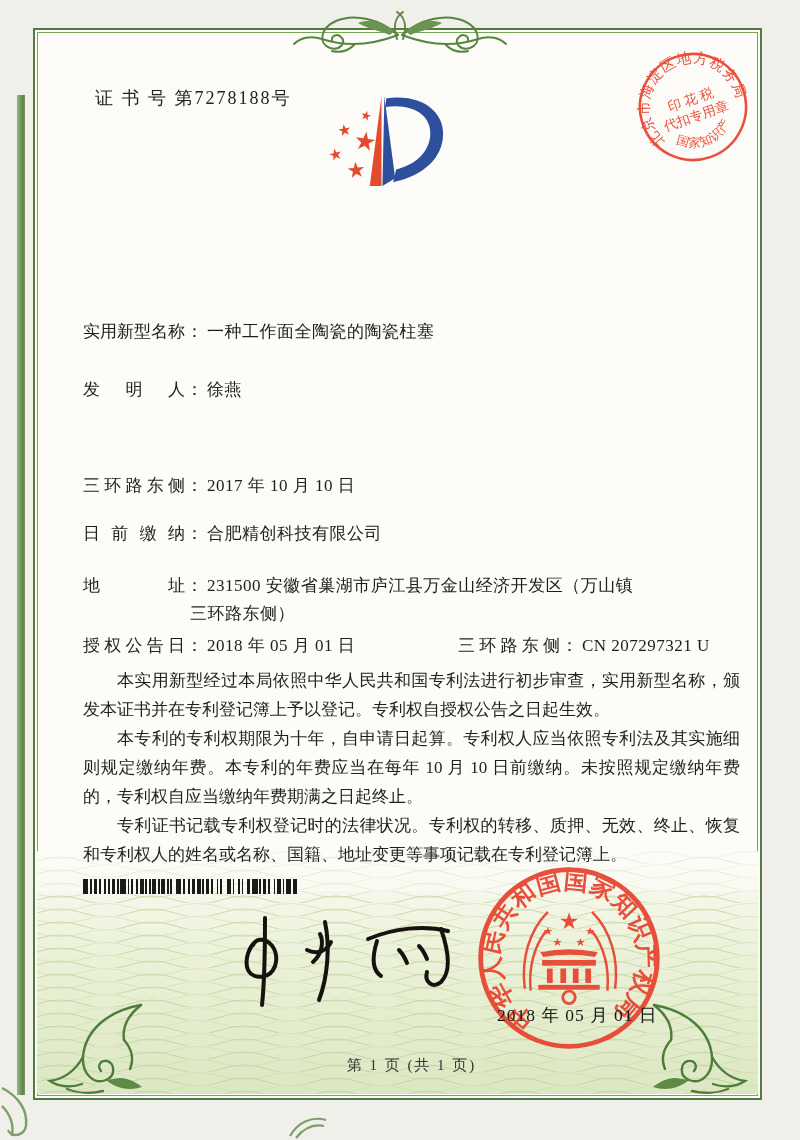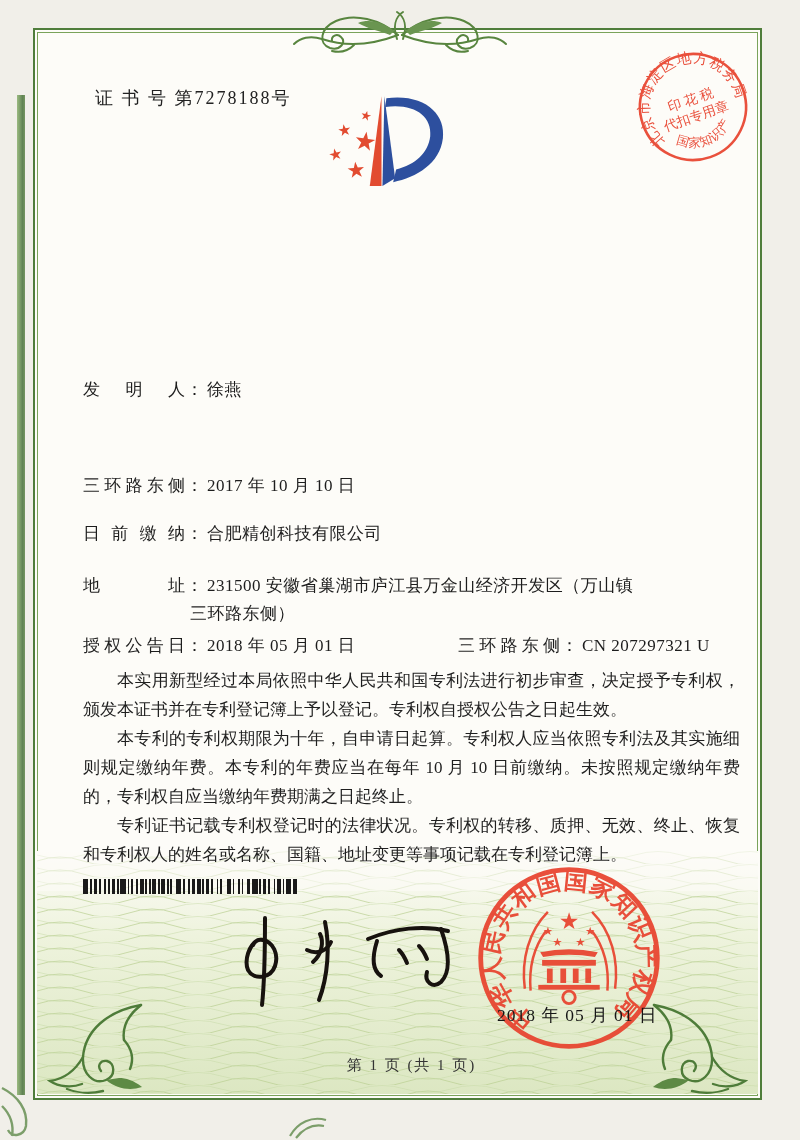--- a/index.html
+++ b/index.html
@@ -172,20 +172,23 @@
       </text>
       <text font-size="12.5" letter-spacing="0.5">
         <textPath href="#taxBot" startOffset="4">国家知识产权局</textPath>
       </text>
       <text x="60" y="57" font-size="13.5" text-anchor="middle">印 花 税</text>
       <text x="60" y="74" font-size="13.5" text-anchor="middle">代扣专用章</text>
     </g>
   </svg>
 
 
+  <div class="frow" style="top:320px">
+    <span class="flabel">实用新型名称</span><span class="fcolon">：</span><span class="fvalue">一种工作面全陶瓷的陶瓷柱塞</span>
+  </div>
   <div class="frow" style="top:378px">
     <span class="flabel">发明人</span><span class="fcolon">：</span><span class="fvalue">徐燕</span>
   </div>
   <div class="frow" style="top:474px">
     <span class="flabel">三环路东侧</span><span class="fcolon">：</span><span class="fvalue">2017 年 10 月 10 日</span>
   </div>
   <div class="frow" style="top:522px">
     <span class="flabel">日前缴纳</span><span class="fcolon">：</span><span class="fvalue">合肥精创科技有限公司</span>
   </div>
   <div class="frow" style="top:574px">
@@ -194,21 +197,21 @@
   <div class="addr2">三环路东侧）</div>
 
   <div class="frow" style="top:634px">
     <span class="flabel">授权公告日</span><span class="fcolon">：</span><span class="fvalue">2018 年 05 月 01 日</span>
     <span class="grant-right">
       <span class="flabel">三环路东侧</span><span class="fcolon">：</span><span class="fvalue">CN 207297321 U</span>
     </span>
   </div>
 
   <div class="paras">
-    <p>本实用新型经过本局依照中华人民共和国专利法进行初步审查，决定授予专利权，颁发本证书并在专利登记簿上予以登记。专利权自授权公告之日起生效。</p>
+    <p>本实用新型经过本局依照中华人民共和国专利法进行初步审查，实用新型名称，颁发本证书并在专利登记簿上予以登记。专利权自授权公告之日起生效。</p>
     <p>本专利的专利权期限为十年，自申请日起算。专利权人应当依照专利法及其实施细则规定缴纳年费。本专利的年费应当在每年 10 月 10 日前缴纳。未按照规定缴纳年费的，专利权自应当缴纳年费期满之日起终止。</p>
     <p>专利证书记载专利权登记时的法律状况。专利权的转移、质押、无效、终止、恢复和专利权人的姓名或名称、国籍、地址变更等事项记载在专利登记簿上。</p>
   </div>
 
   <div class="barcode" id="barcode">
       <div style="flex-grow: 3; background: rgb(26, 26, 26);"></div>
       <div style="flex-grow: 1; background: transparent;"></div>
       <div style="flex-grow: 1; background: rgb(26, 26, 26);"></div>
       <div style="flex-grow: 1; background: transparent;"></div>
       <div style="flex-grow: 2; background: rgb(26, 26, 26);"></div>

